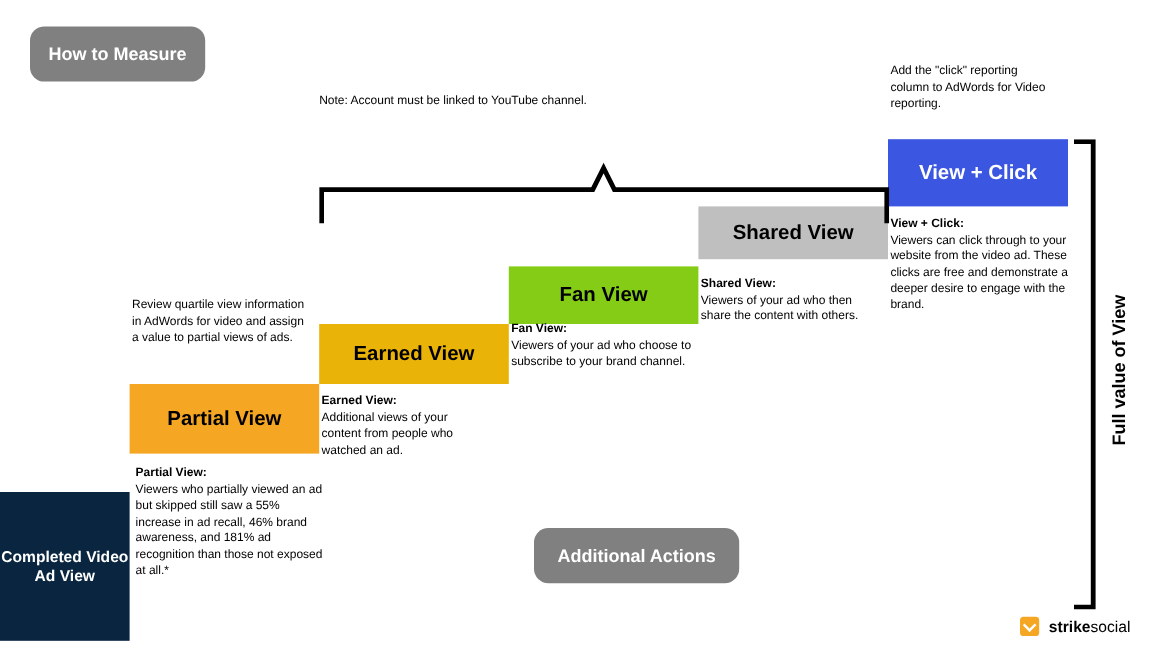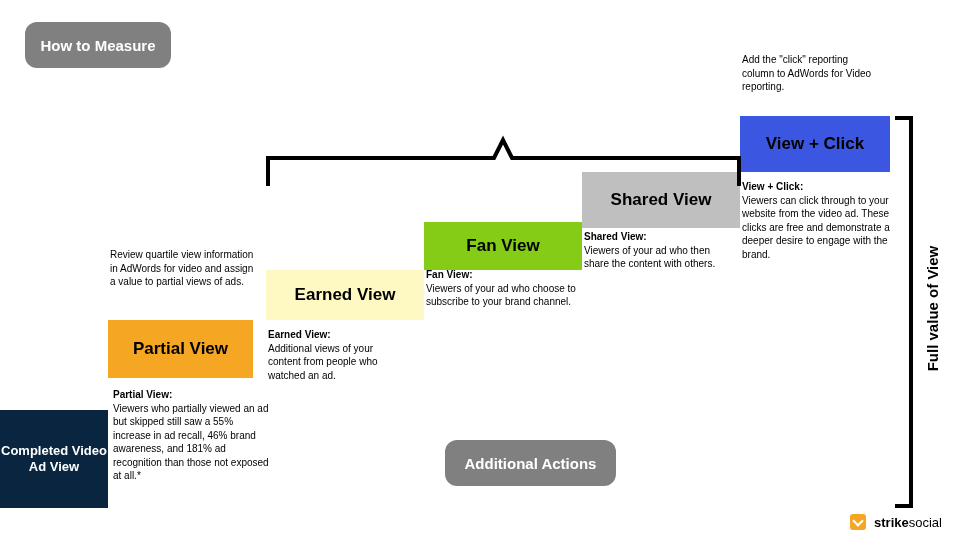--- a/index.html
+++ b/index.html
@@ -15,30 +15,31 @@
   .logo .mark{width:16px;height:16px;background:#f5a623;border-radius:3px;position:relative}
   .logo .mark::after{content:"";position:absolute;left:4px;top:3px;width:6px;height:6px;border:2px solid #fff;border-top:none;border-right:none;transform:rotate(-45deg)}
   .logo .thin{font-weight:400}
 </style>
 </head>
 <body>
 
 <div class="pill" style="left:25px;top:22px;width:130px;height:38px">How to Measure</div>
 <div class="pill" style="left:445px;top:440px;width:155px;height:38px">Additional Actions</div>
 
-<div class="base" style="left:0;top:410px;width:108px;height:98px">Completed Video Ad View</div>
+<div class="base" style="left:0;top:410px;width:108px;height:124px">Completed Video Ad View</div>
 
-<div class="step" style="left:108px;top:320px;width:145px;height:58px;background:#f5a623">Partial View</div>
-<div class="step" style="left:266px;top:270px;width:158px;height:50px;background:#fef9c3">Earned View</div>
+<div class="step" style="left:108px;top:320px;width:158px;height:58px;background:#f5a623">Partial View</div>
+<div class="step" style="left:266px;top:270px;width:158px;height:50px;background:#eab308">Earned View</div>
 <div class="step" style="left:424px;top:222px;width:158px;height:48px;background:#84cc16">Fan View</div>
-<div class="step" style="left:582px;top:172px;width:158px;height:56px;background:#bfbfbf">Shared View</div>
-<div class="step" style="left:740px;top:116px;width:150px;height:56px;background:#3b56e0;color:#000000">View + Click</div>
+<div class="step" style="left:582px;top:172px;width:158px;height:44px;background:#bfbfbf">Shared View</div>
+<div class="step" style="left:740px;top:116px;width:150px;height:56px;background:#3b56e0;color:#ffffff">View + Click</div>
 
 <div class="note" style="left:110px;top:248px;width:150px">Review quartile view information in AdWords for video and assign a value to partial views of ads.</div>
 <div class="note" style="left:266px;top:70px;width:232px">
+  <div style="margin-top:8px">Note: Account must be linked to YouTube channel.</div>
 </div>
 <div class="note" style="left:742px;top:53px;width:140px">Add the "click" reporting column to AdWords for Video reporting.</div>
 
 <div class="note" style="left:113px;top:388px;width:158px">
   <b>Partial View:</b><br>
   <span>Viewers who partially viewed an ad but skipped still saw a 55% increase in ad recall, 46% brand awareness, and 181% ad recognition than those not exposed at all.*</span>
 </div>
 <div class="note" style="left:268px;top:328px;width:140px">
   <b>Earned View:</b><br>
   <span>Additional views of your content from people who watched an ad.</span>

